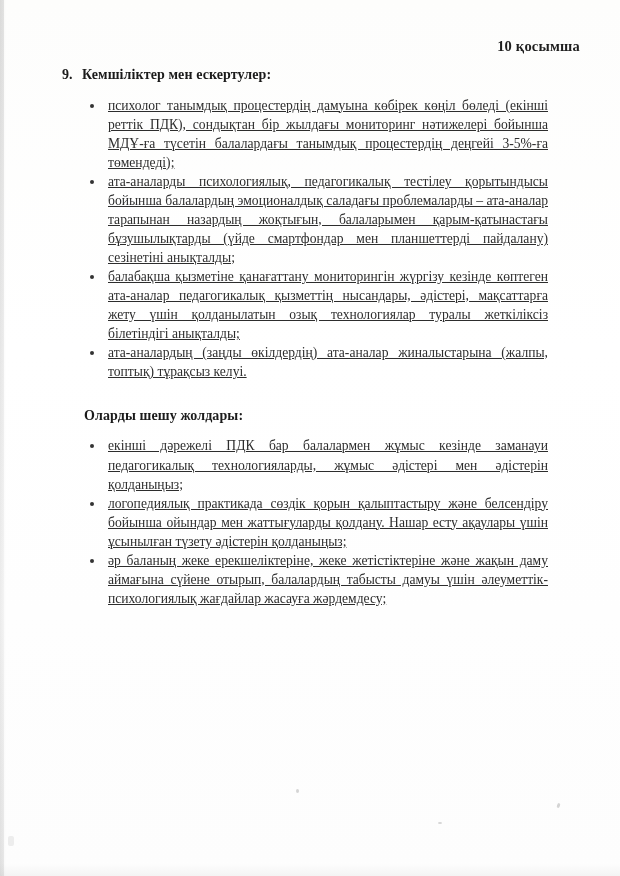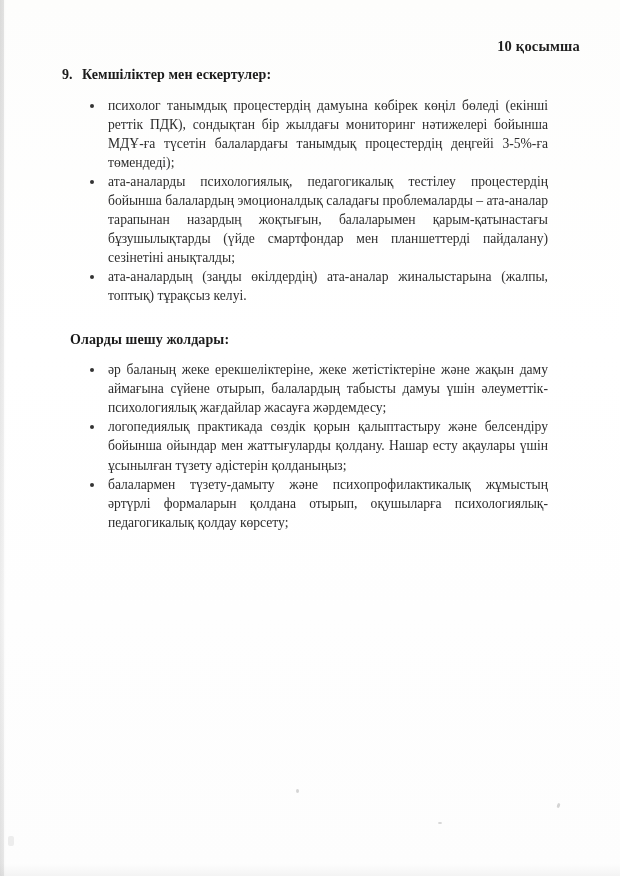--- a/index.html
+++ b/index.html
@@ -85,38 +85,39 @@
   }
   .section-heading.numbered {
     margin-left: 0;
     text-indent: 0;
   }
   .section-heading .num {
     display: inline-block;
     width: 20px;
   }
   .section-heading.center-ish {
-    margin-left: 8px;
+    margin-left: 22px;
   }
 
   ul.bullets {
     list-style: none;
     margin: 0;
     padding: 0;
   }
   ul.bullets > li {
     position: relative;
     padding-left: 24px;
     margin: 0 16px 0 22px;
     text-align: justify;
     text-justify: inter-word;
     font-size: 13.6px;
     line-height: 1.40;
     color: #2d2d2d;
     hyphens: none;
+    text-decoration: underline;
   }
   ul.bullets > li::before {
     content: "";
     position: absolute;
     left: 6px;
     top: 8px;
     width: 4px;
     height: 4px;
     border-radius: 50%;
     background: #333;
@@ -137,35 +138,36 @@
 
     <div class="body-block">
 
       <div class="section-heading numbered">
         <span class="num">9.</span><span>Кемшіліктер мен ескертулер:</span>
       </div>
       <div class="gap-after-heading"></div>
 
       <ul class="bullets">
         <li>психолог танымдық процестердің дамуына көбірек көңіл бөледі (екінші реттік ПДК), сондықтан бір жылдағы мониторинг нәтижелері бойынша МДҰ-ға түсетін балалардағы танымдық процестердің деңгейі 3-5%-ға төмендеді);</li>
-        <li>ата-аналарды психологиялық, педагогикалық тестілеу процестердің бойынша балалардың эмоционалдық саладағы проблемаларды – ата-аналар тарапынан назардың жоқтығын, балаларымен қарым-қатынастағы бұзушылықтарды (үйде смартфондар мен планшеттерді пайдалану) сезінетіні анықталды;</li>
+        <li>ата-аналарды психологиялық, педагогикалық тестілеу қорытындысы бойынша балалардың эмоционалдық саладағы проблемаларды – ата-аналар тарапынан назардың жоқтығын, балаларымен қарым-қатынастағы бұзушылықтарды (үйде смартфондар мен планшеттерді пайдалану) сезінетіні анықталды;</li>
+        <li> балабақша қызметіне қанағаттану мониторингін жүргізу кезінде көптеген ата-аналар педагогикалық қызметтің нысандары, әдістері, мақсаттарға жету үшін қолданылатын озық технологиялар туралы жеткіліксіз білетіндігі анықталды;</li>
         <li>ата-аналардың (заңды өкілдердің) ата-аналар жиналыстарына (жалпы, топтық) тұрақсыз келуі.</li>
       </ul>
 
       <div class="gap-between-sections"></div>
 
       <div class="section-heading center-ish">
         <span>Оларды шешу жолдары:</span>
       </div>
       <div class="gap-after-heading"></div>
 
       <ul class="bullets">
+        <li>екінші дәрежелі ПДК бар балалармен жұмыс кезінде заманауи педагогикалық технологияларды, жұмыс әдістері мен әдістерін қолданыңыз;</li>
+        <li>логопедиялық практикада сөздік қорын қалыптастыру және белсендіру бойынша ойындар мен жаттығуларды қолдану. Нашар есту ақаулары үшін ұсынылған түзету әдістерін қолданыңыз;</li>
         <li>әр баланың жеке ерекшеліктеріне, жеке жетістіктеріне және жақын даму аймағына сүйене отырып, балалардың табысты дамуы үшін әлеуметтік-психологиялық жағдайлар жасауға жәрдемдесу;</li>
-        <li>логопедиялық практикада сөздік қорын қалыптастыру және белсендіру бойынша ойындар мен жаттығуларды қолдану. Нашар есту ақаулары үшін ұсынылған түзету әдістерін қолданыңыз;</li>
-        <li>балалармен түзету-дамыту және психопрофилактикалық жұмыстың әртүрлі формаларын қолдана отырып, оқушыларға психологиялық-педагогикалық қолдау көрсету;</li>
       </ul>
 
     </div>
   </div>
 
   <div class="scan-speck speck-a"></div>
   <div class="scan-speck speck-b"></div>
   <div class="scan-speck speck-c"></div>
   <div class="scan-speck speck-d"></div>
   <div class="scan-bottom-band"></div>

